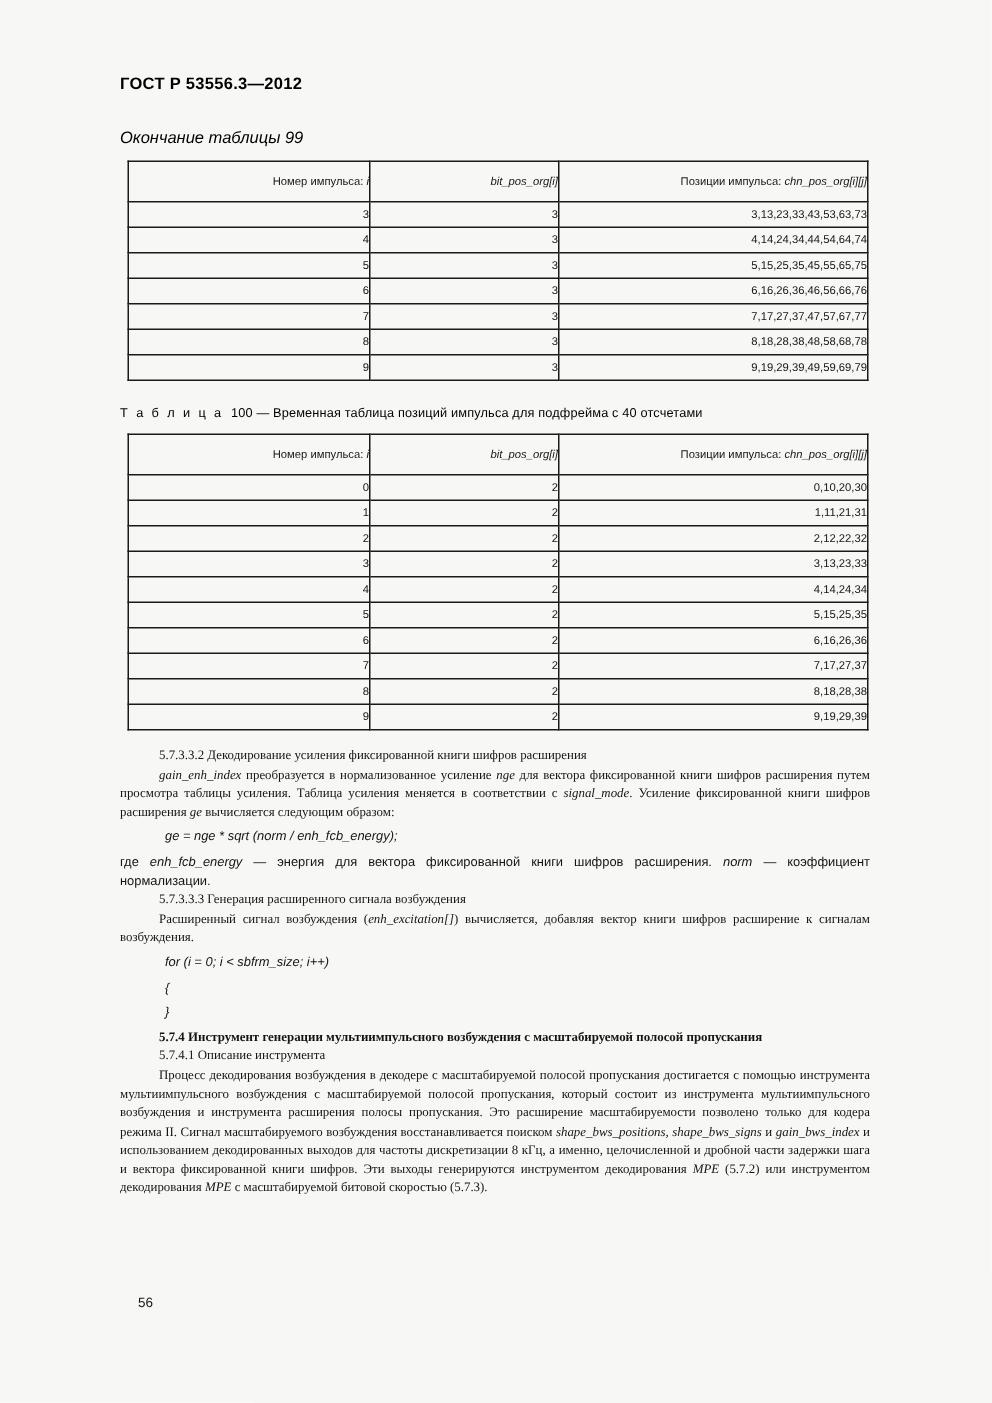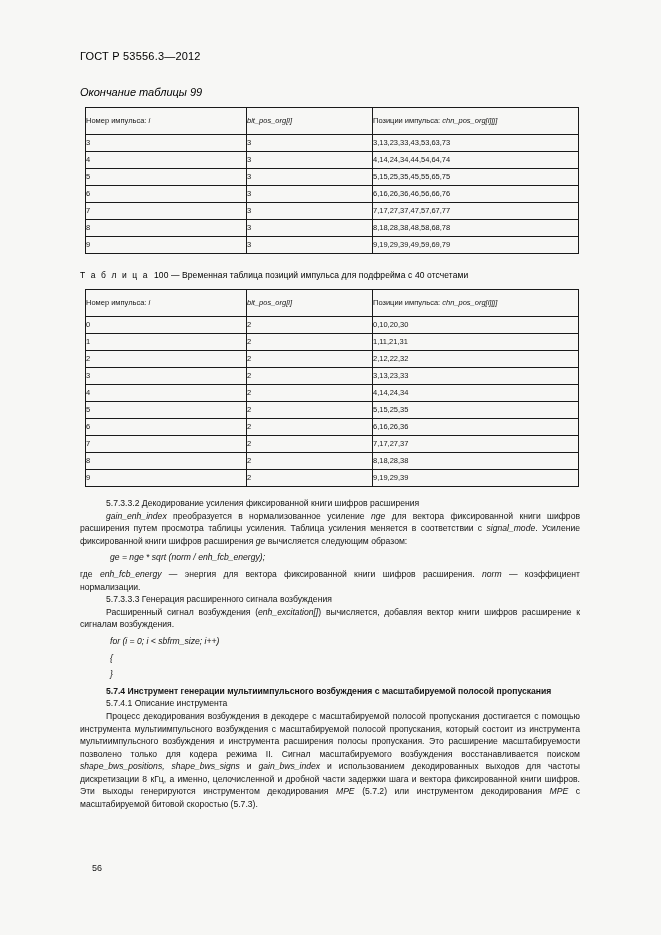--- a/index.html
+++ b/index.html
@@ -23,21 +23,21 @@
     background: #f7f7f5;
   }
   .content {
     position: absolute;
     left: 80px;
     top: 50px;
     width: 500px;
   }
   .doc-header {
     font-size: 11px;
-    font-weight: normal;
+    font-weight: bold;
     letter-spacing: 0.2px;
     margin: 0 0 24px 0;
   }
   .table-caption {
     font-size: 11px;
     font-style: italic;
     margin: 2px 0 9px 0;
   }
   .table-caption-num {
     font-size: 8.5px;
@@ -48,21 +48,21 @@
   .sp-letters { letter-spacing: 1.6px; }
 
   table.pulse {
     border-collapse: collapse;
     width: 490px;
     margin: 0 0 0 5px;
     table-layout: fixed;
   }
   table.pulse th, table.pulse td {
     border: 0.8px solid #1a1a1a;
-    text-align: left;
+    text-align: right;
     font-size: 7.5px;
     padding: 0;
     height: 16px;
     line-height: 16px;
     color: #161616;
   }
   table.pulse th {
     font-weight: normal;
     height: 26px;
     line-height: 26px;
@@ -76,21 +76,21 @@
   table.pulse td.v3 { width: 205px; }
   .ital { font-style: italic; }
 
   .body-text {
     font-size: 8.6px;
     line-height: 12.6px;
     text-align: justify;
     margin: 0;
     color: #141414;
   }
-  .indent { text-indent: 26px; }
+  .indent { text-indent: 26px; font-family: Liberation Serif, serif; }
   .code-line {
     font-size: 8.6px;
     line-height: 12.6px;
     font-style: italic;
     margin: 4px;
     padding-left: 26px;
     color: #141414;
   }
   .code-line.deep { padding-left: 40px; }
   .heading-bold {

